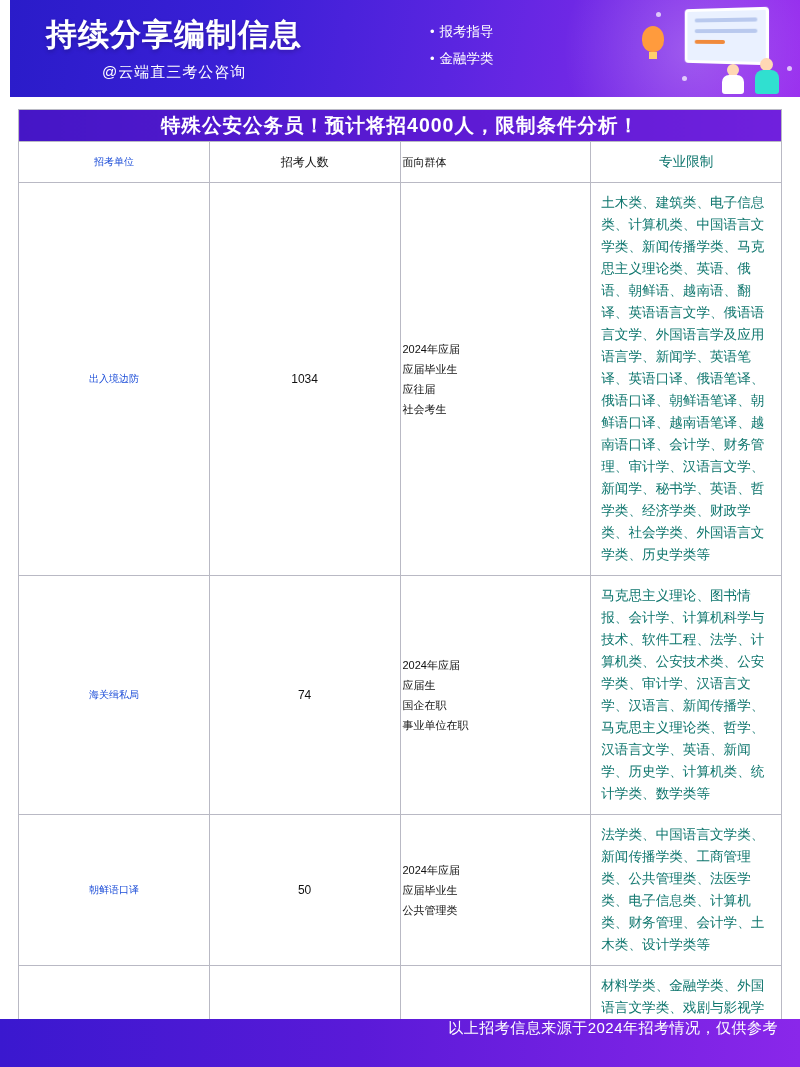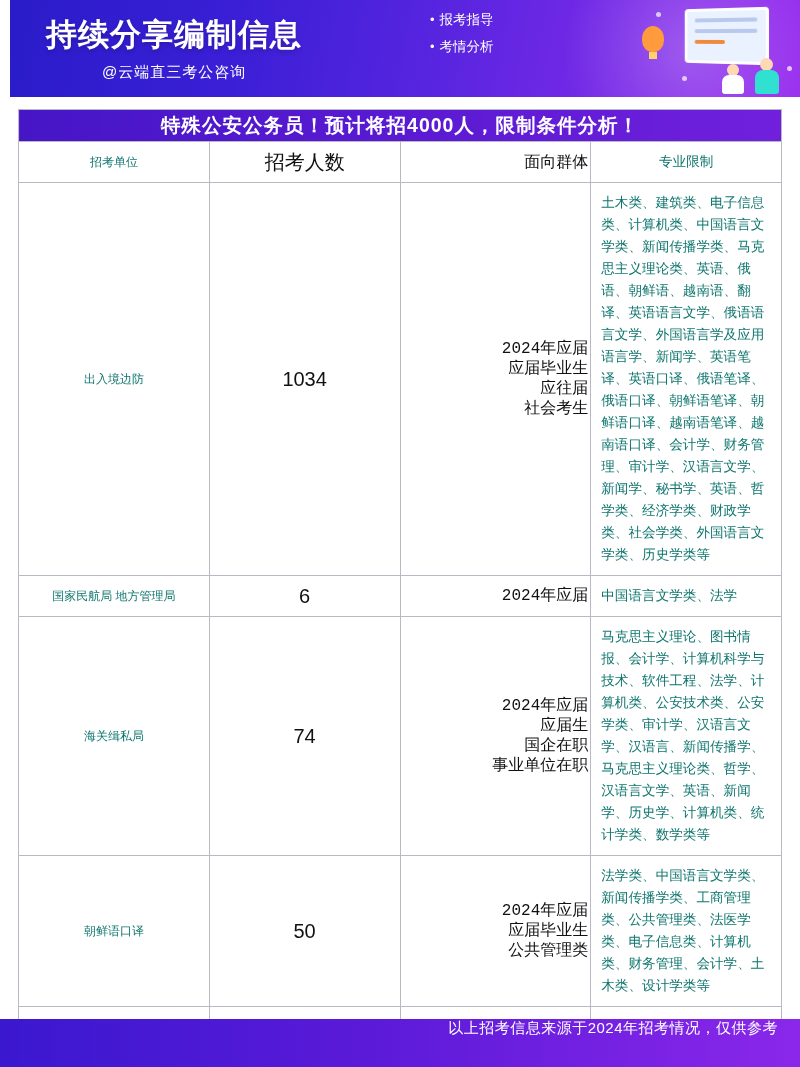--- a/index.html
+++ b/index.html
@@ -42,21 +42,21 @@
   .banner-sub {
     position: absolute;
     left: 92px; top: 63px;
     font-size: 15px;
     color: #ffffff;
     letter-spacing: 1px;
     text-align: center;
   }
   .bullet-col {
     position: absolute;
-    top: 6px;
+    top: 18px;
     font-size: 13.5px;
     color: #ffffff;
     line-height: 27px;
   }
   .bullet-col.c1 { left: 420px; }
   .bullet-col.c2 { left: 540px; }
   .bullet-col div::before {
     content: "\2022";
     margin-right: 5px;
     font-size: 13px;
@@ -145,47 +145,47 @@
   .head-row td {
     text-align: center;
     font-size: 14.5px;
     color: #222222;
     padding: 12px 0;
     background: #ffffff;
   }
   td.c-unit {
     width: 148px;
     text-align: center;
-    font-size: 12px;
-    color: #0f766e;
+    font-size: 10px;
+    color: #1d4ed8;
     padding: 6px 8px;
   }
   td.c-num {
     width: 94px;
     text-align: center;
-    font-size: 20px;
+    font-size: 12px;
     color: #111111;
     padding: 6px 2px;
   }
   td.c-group {
     width: 110px;
-    text-align: right;
-    font-size: 16px;
+    text-align: left;
+    font-size: 11px;
     color: #111111;
     line-height: 20px;
     padding: 6px 2px;
   }
   td.c-major {
     text-align: left;
     font-size: 13.6px;
     color: #0f766e;
     line-height: 22px;
     padding: 9px 10px;
   }
-  .c-group .gl { display: block; font-family: Liberation Mono, monospace; }
+  .c-group .gl { display: block; }
 
   
   .footer {
     position: absolute;
     left: 0; bottom: 0;
     width: 800px; height: 48px;
     background: linear-gradient(90deg, #3a18cf 0%, #5a1ad8 45%, #8a27ea 100%);
     display: flex;
     justify-content: flex-end;
     padding-right: 22px;
@@ -201,21 +201,21 @@
 
 <div class="page">
 
   <div class="banner">
     <div class="banner-glow"></div>
     <div class="banner-title">持续分享编制信息</div>
     <div class="banner-sub">@云端直三考公咨询</div>
 
     <div class="bullet-col c1">
       <div>报考指导</div>
-      <div>考情分析</div>
+      <div>金融学类</div>
     </div>
 
     <div class="illus">
       <div class="screen">
         <div class="ln"></div>
           <div class="ln"></div>
           <div class="ln short"></div>
       </div>
       <div class="balloon"></div>
       <div class="figure">
@@ -250,31 +250,20 @@
           <td class="c-num">1034</td>
           <td class="c-group">
             <span class="gl">2024年应届</span>
             <span class="gl">应届毕业生</span>
             <span class="gl">应往届</span>
             <span class="gl">社会考生</span>
           </td>
           <td class="c-major">土木类、建筑类、电子信息类、计算机类、中国语言文学类、新闻传播学类、马克思主义理论类、英语、俄语、朝鲜语、越南语、翻译、英语语言文学、俄语语言文学、外国语言学及应用语言学、新闻学、英语笔译、英语口译、俄语笔译、俄语口译、朝鲜语笔译、朝鲜语口译、越南语笔译、越南语口译、会计学、财务管理、审计学、汉语言文学、新闻学、秘书学、英语、哲学类、经济学类、财政学类、社会学类、外国语言文学类、历史学类等</td>
         </tr>
 
-        <tr>
-          <td class="c-unit">
-            <span class="gl">国家民航局</span>
-            <span class="gl">地方管理局</span>
-          </td>
-          <td class="c-num">6</td>
-          <td class="c-group">
-            <span class="gl">2024年应届</span>
-          </td>
-          <td class="c-major">中国语言文学类、法学</td>
-        </tr>
 
         <tr>
           <td class="c-unit">海关缉私局</td>
           <td class="c-num">74</td>
           <td class="c-group">
             <span class="gl">2024年应届</span>
             <span class="gl">应届生</span>
             <span class="gl">国企在职</span>
             <span class="gl">事业单位在职</span>
           </td>

